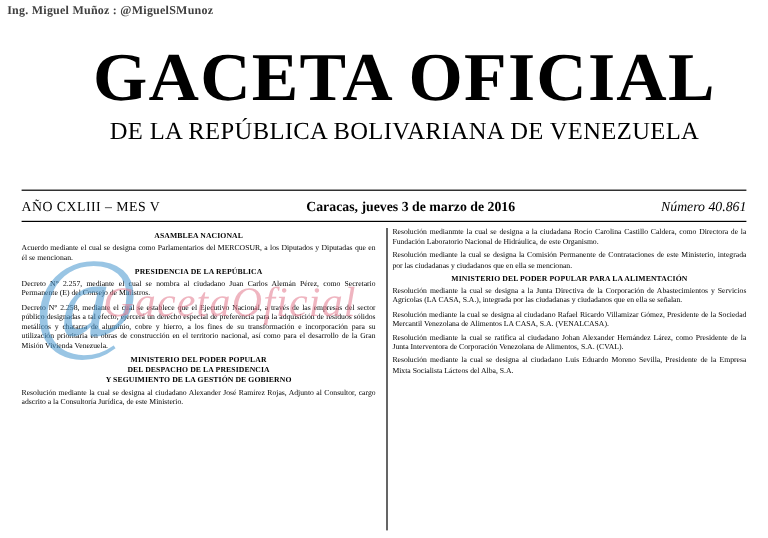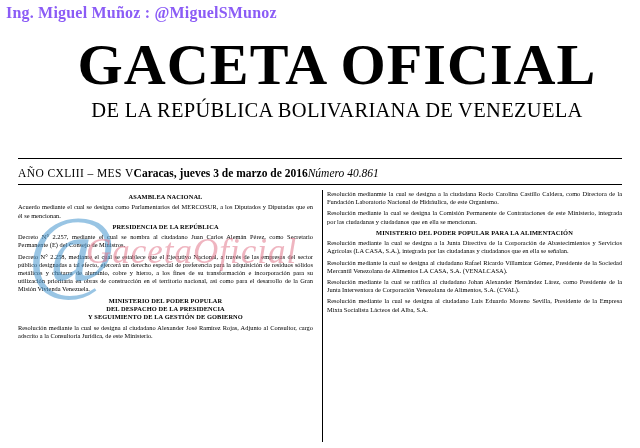--- a/index.html
+++ b/index.html
@@ -22,22 +22,22 @@
     background: #fff;
     box-sizing: border-box;
   }
   
   .credit {
     position: absolute;
     top: 4px;
     left: 6px;
     font-family: "Liberation Serif", serif;
     font-weight: bold;
-    font-size: 16px;
-    color: #8b5cf6;
+    font-size: 10px;
+    color: #404040;
     letter-spacing: 0.2px;
   }
   
   .masthead {
     position: absolute;
     top: 34px;
     left: 0;
     width: 640px;
     text-align: center;
     margin-left: 17px;
@@ -70,20 +70,21 @@
   .rule-bottom { top: 184px; }
   
   .issueline {
     position: absolute;
     top: 162px;
     left: 18px;
     width: 604px;
     height: 21px;
     display: flex;
     align-items: center;
+    justify-content: space-between;
     font-size: 11.5px;
     font-family: "Liberation Serif", serif;
   }
   .issueline .left  { font-weight: normal; letter-spacing: 0.4px; }
   .issueline .center{ font-weight: bold; }
   .issueline .right { font-weight: normal; font-style: italic; }
 
   
   .columns {
     position: absolute;

